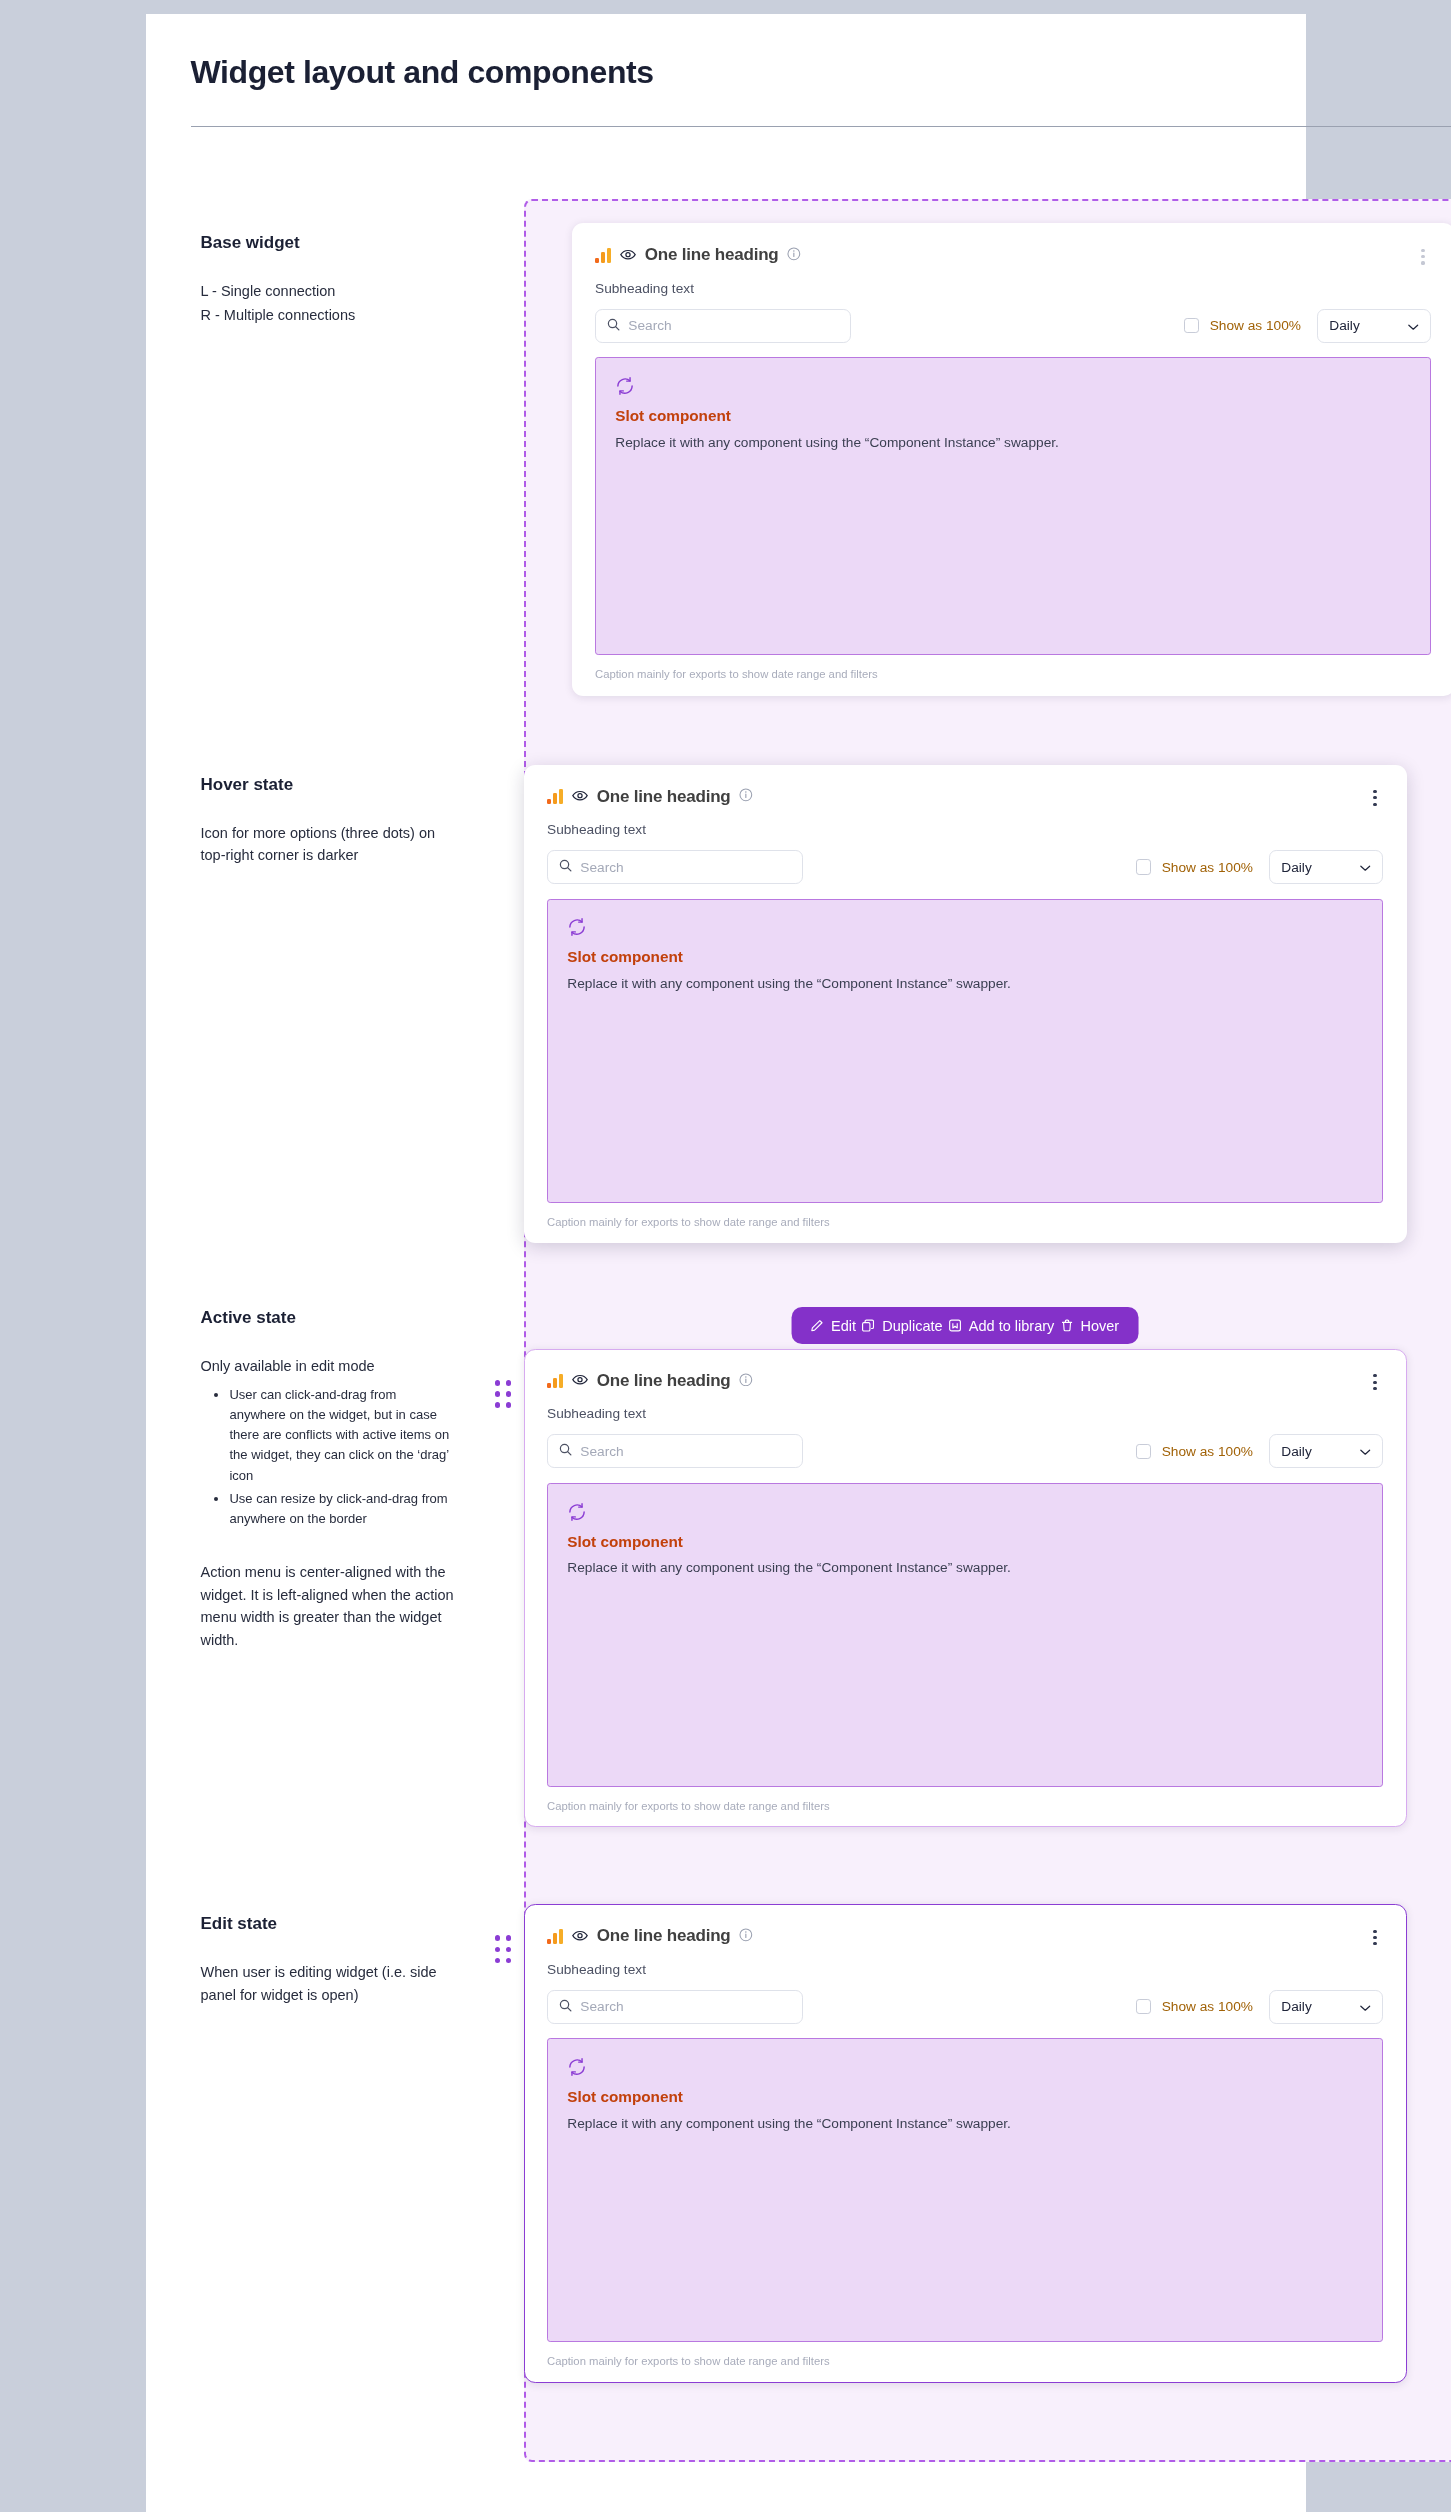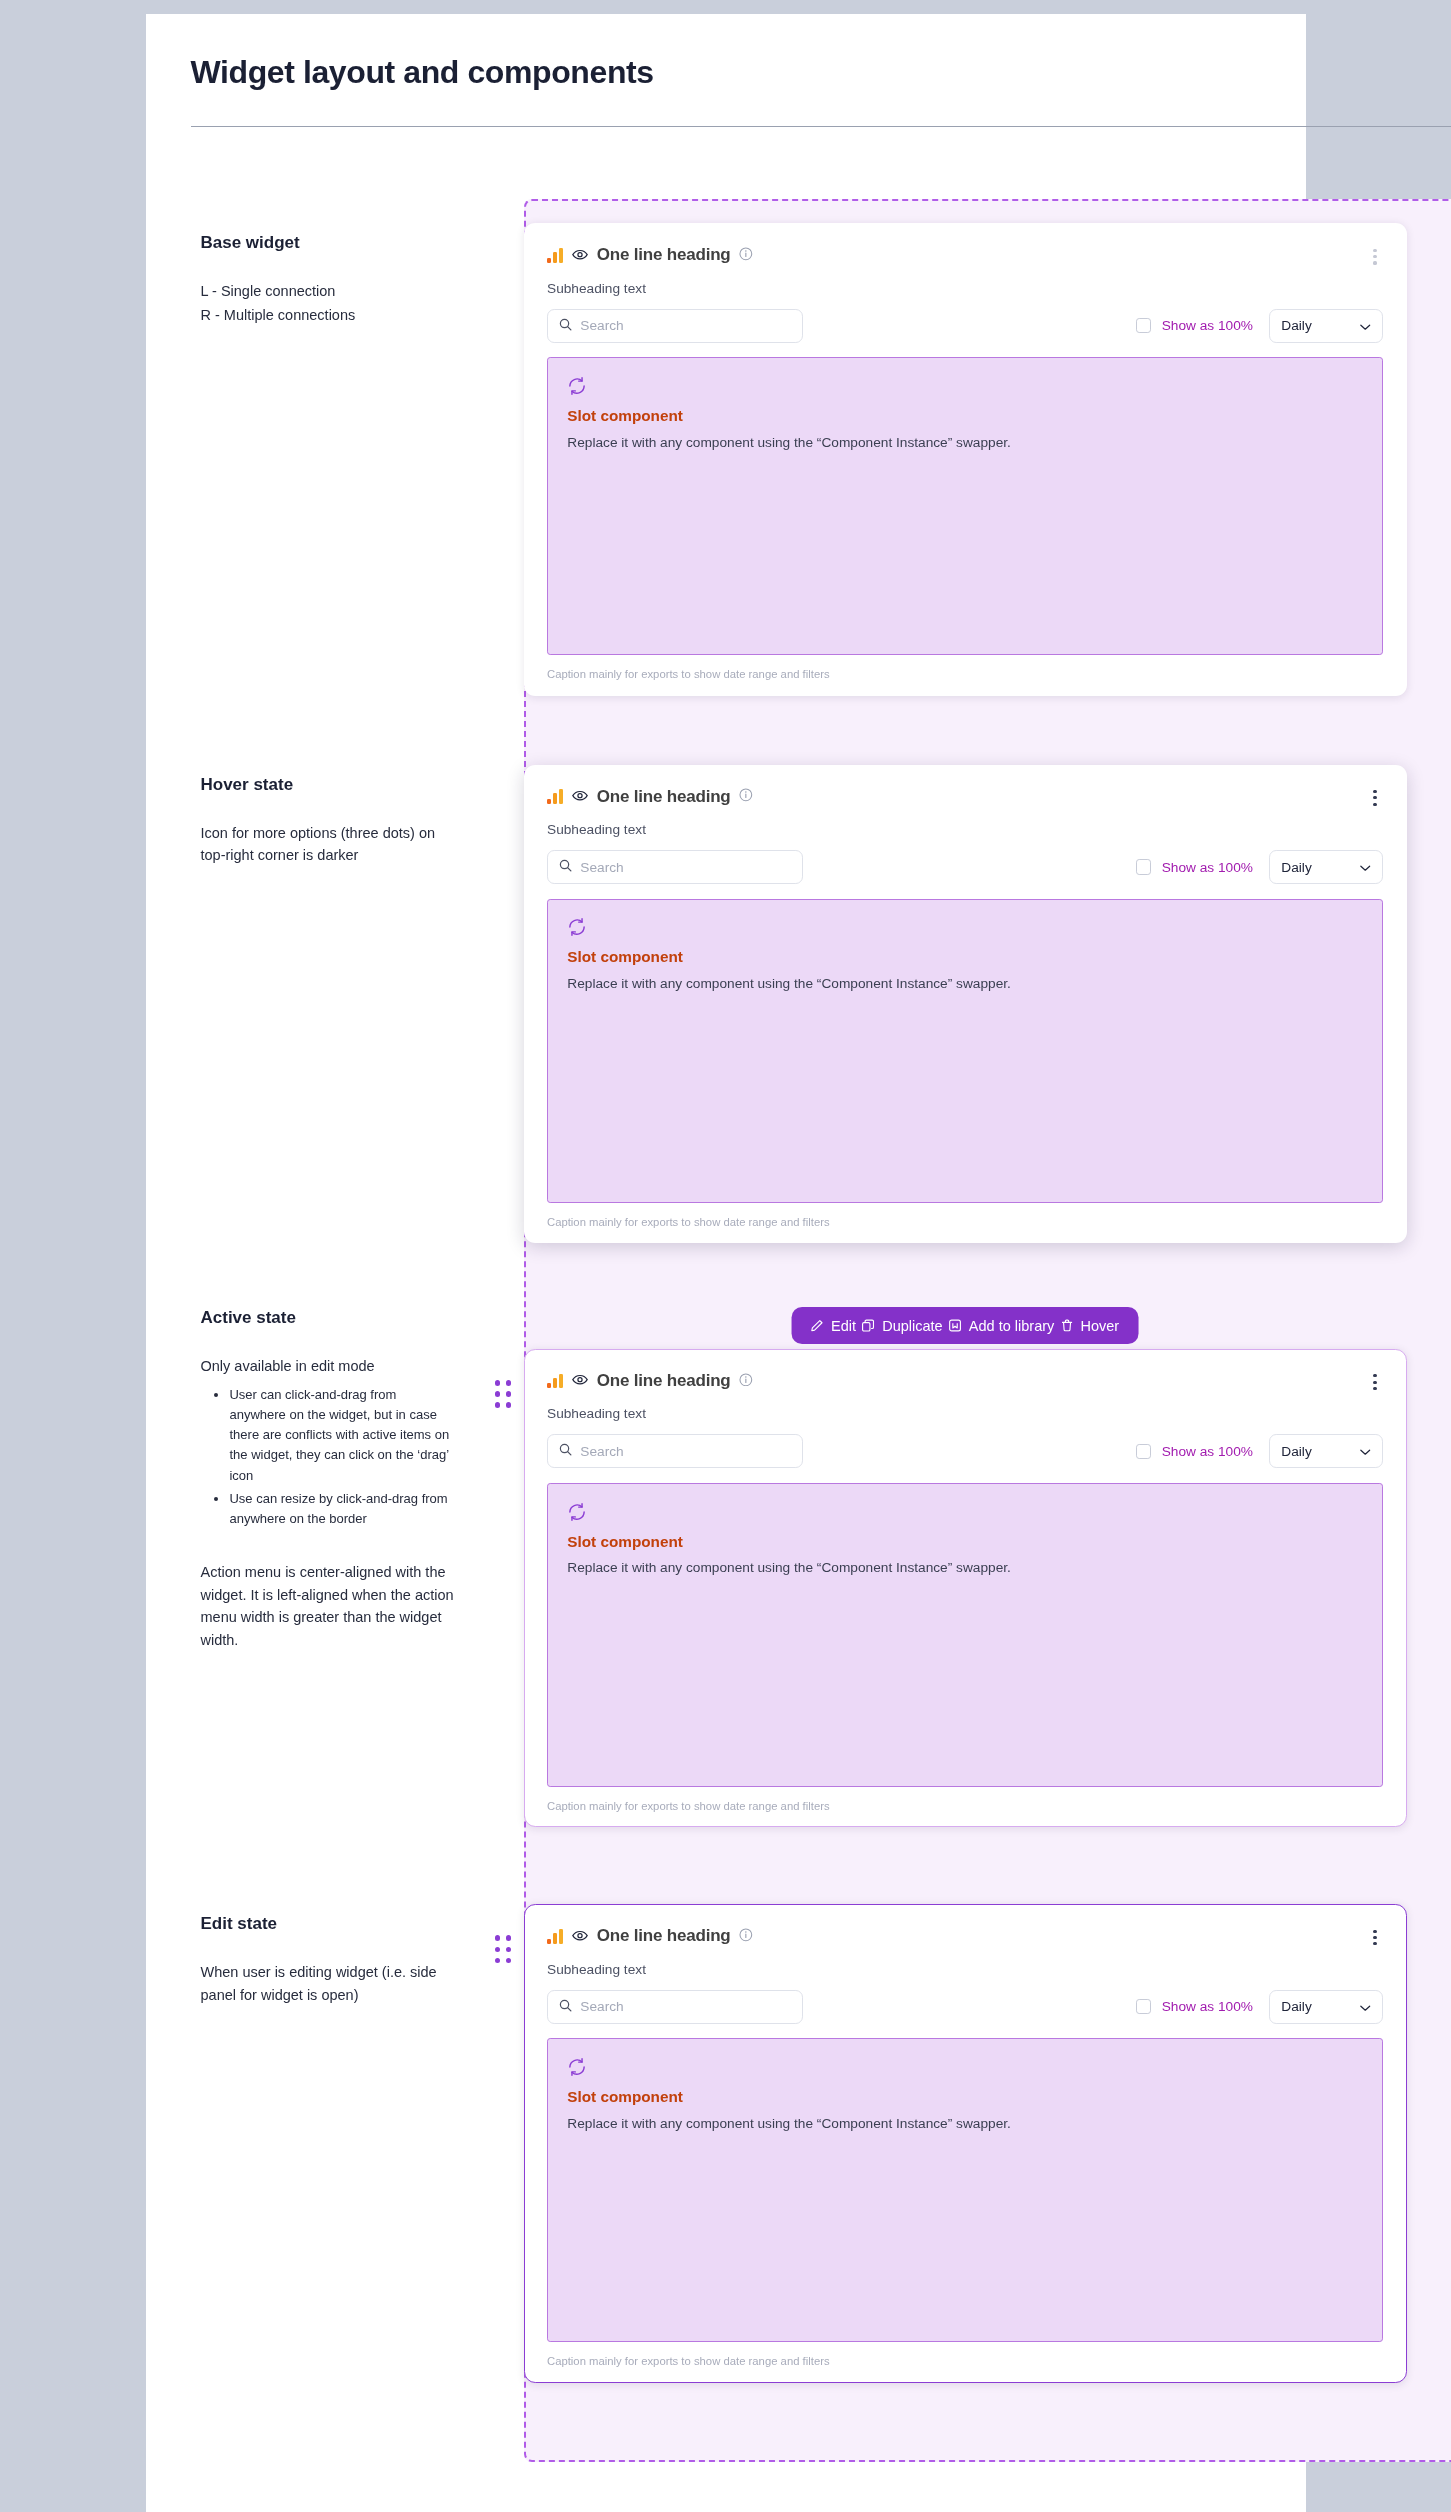--- a/index.html
+++ b/index.html
@@ -265,21 +265,21 @@
   }
   .checkbox {
     width: 15.3px; height: 15.3px;
     border: 1.2px solid #c8ccd8;
     border-radius: 3.2px;
     background: #fff;
     display: block;
   }
   .checkbox-label {
     font-size: 13.7px;
-    color: #a21caf;
+    color: #a16207;
   }
 
   .select {
     display: flex;
     align-items: center;
     justify-content: space-between;
     width: 114px;
     height: 34px;
     border: 0.8px solid #dfe2ea;
     border-radius: 7.2px;
@@ -331,21 +331,21 @@
     <div class="page-title">Widget layout and components</div>
     <div class="title-rule"></div>
   </div>
 
   <div class="content">
 
     <div class="canvas"></div>
 
     <div class="rows">
 
-      <div class="row" style="margin-bottom:45px;">
+      <div class="row" style="margin-bottom:45px;gap:48px;">
         <div class="notes" style="padding-top:34px;">
           <div class="note-title">Base widget</div>
           <div class="note-body">
             <p style="margin-bottom:1.6px;">L - Single connection</p>
             <p>R - Multiple connections</p>
           </div>
         </div>
 
         <div class="widget-col" style="padding-top:24px;">
           <div class="widget-wrap">

